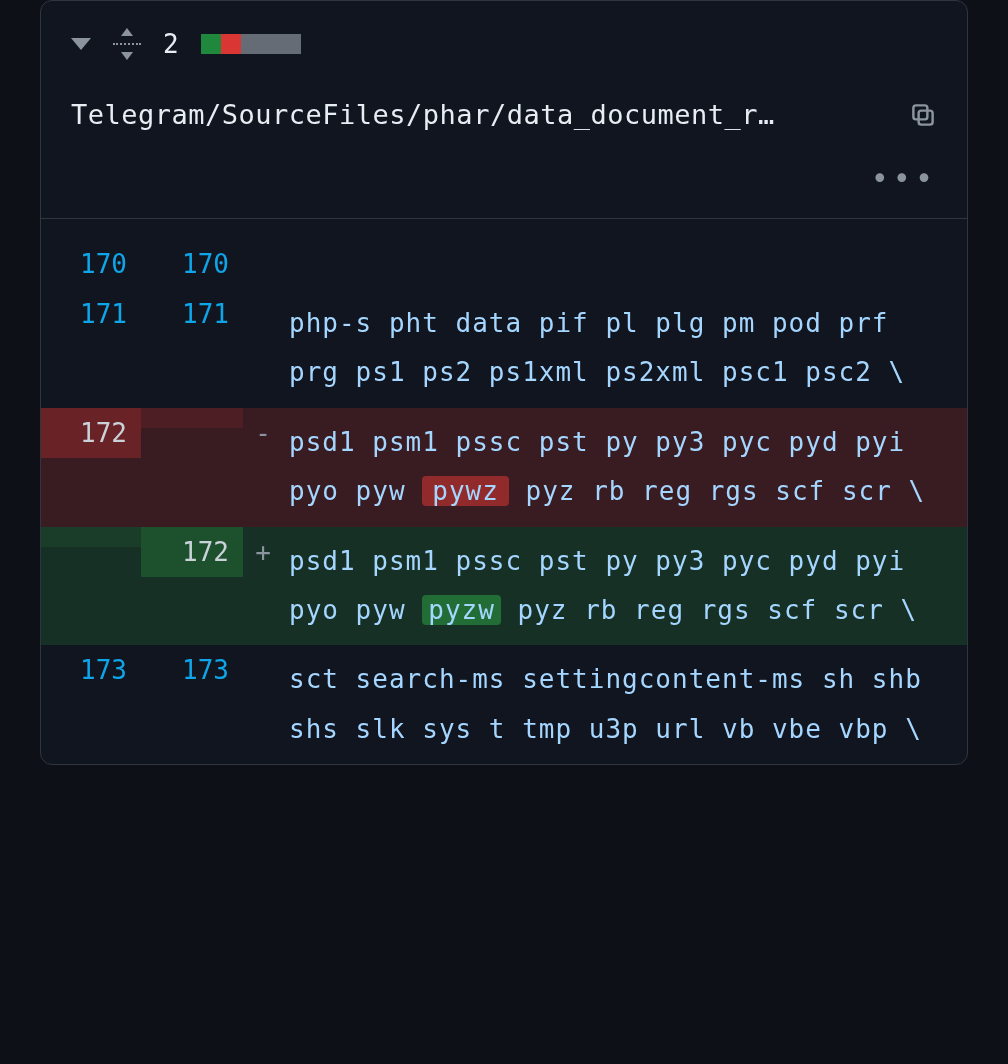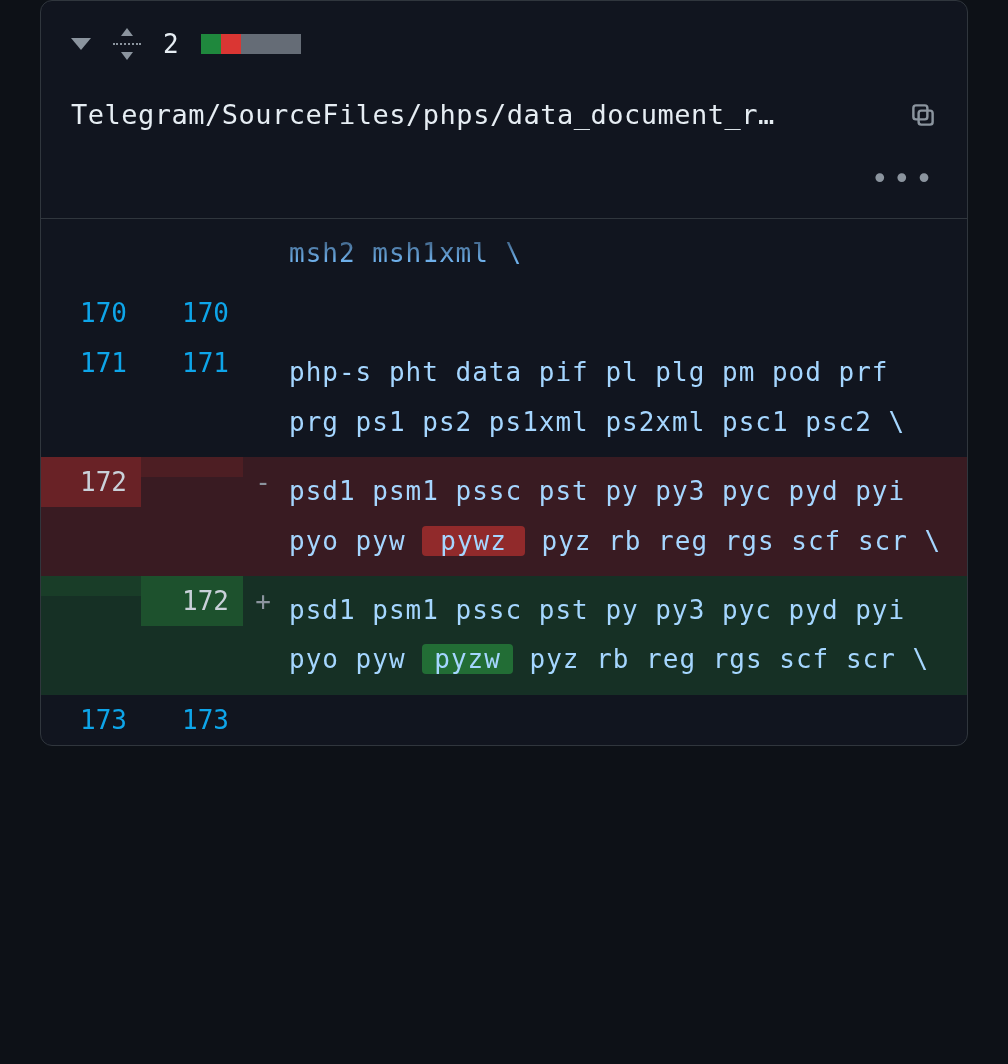--- a/index.html
+++ b/index.html
@@ -125,22 +125,22 @@
   .cut {
     mask-image: linear-gradient(to bottom, transparent 0%, black 60%);
     -webkit-mask-image: linear-gradient(to bottom, transparent 0%, black 60%);
   }
   .row.del { background: rgba(218,54,51,0.20); }
   .row.del .ln.old { background: rgba(218,54,51,0.30); color:#c9d1d9; }
   .row.del .ln.new { background: rgba(218,54,51,0.12); }
   .row.add { background: rgba(46,160,67,0.20); }
   .row.add .ln.old { background: rgba(46,160,67,0.12); }
   .row.add .ln.new { background: rgba(46,160,67,0.30); color:#c9d1d9; }
-  .hl-del { background: rgba(218,54,51,0.55); border-radius: 4px; padding: 0 18px; }
-  .hl-add { background: rgba(46,160,67,0.55); border-radius: 4px; padding: 0 12px; }
+  .hl-del { background: rgba(218,54,51,0.55); border-radius: 4px; padding: 0 10px; }
+  .hl-add { background: rgba(46,160,67,0.55); border-radius: 4px; padding: 0 6px; }
 </style>
 </head>
 <body>
 
 <div class="panel">
   <div class="header">
     <div class="toolbar">
       <div class="chevron"></div>
       <div class="expand-icon">
         <span class="arrow-up"></span>
@@ -149,37 +149,36 @@
       <span class="comment-count">2</span>
       <div class="squares">
         <span class="sq-green"></span>
         <span class="sq-red"></span>
         <span class="sq-gray"></span>
         <span class="sq-gray"></span>
         <span class="sq-gray"></span>
       </div>
     </div>
     <div class="filepath-row">
-      <div class="filepath">Telegram/SourceFiles/phps/data_document_r…</div>
+      <div class="filepath">Telegram/SourceFiles/phar/data_document_r…</div>
       <svg class="copy-icon" width="28" height="28" viewBox="0 0 16 16" fill="none" stroke="currentColor" stroke-width="1.4">
         <rect x="5.5" y="5.5" width="8" height="8" rx="1.5"></rect>
         <rect x="2.5" y="2.5" width="8" height="8" rx="1.5"></rect>
       </svg>
     </div>
     <div class="more-row">
       <div class="kebab">•••</div>
     </div>
   </div>
 
   <div class="diff" id="diff-body">
       <div class="row cut">
         <div class="ln old"></div>
         <div class="ln new"></div>
         <div class="mark"></div>
-        <div class="code">msh2 msh1xml \</div>
       </div>
       <div class="row ">
         <div class="ln old">170</div>
         <div class="ln new">170</div>
         <div class="mark"></div>
       </div>
       <div class="row ">
         <div class="ln old">171</div>
         <div class="ln new">171</div>
         <div class="mark"></div>
@@ -194,15 +193,16 @@
       <div class="row add">
         <div class="ln old"></div>
         <div class="ln new">172</div>
         <div class="mark">+</div>
         <div class="code">psd1 psm1 pssc pst py py3 pyc pyd pyi pyo pyw <span class="hl-add">pyzw</span> pyz rb reg rgs scf scr \</div>
       </div>
       <div class="row ">
         <div class="ln old">173</div>
         <div class="ln new">173</div>
         <div class="mark"></div>
+        <div class="code">sct search-ms settingcontent-ms sh shb shs slk sys t tmp u3p url vb vbe vbp \</div>
       </div>
     </div>
 </div>
 
 </body></html>

